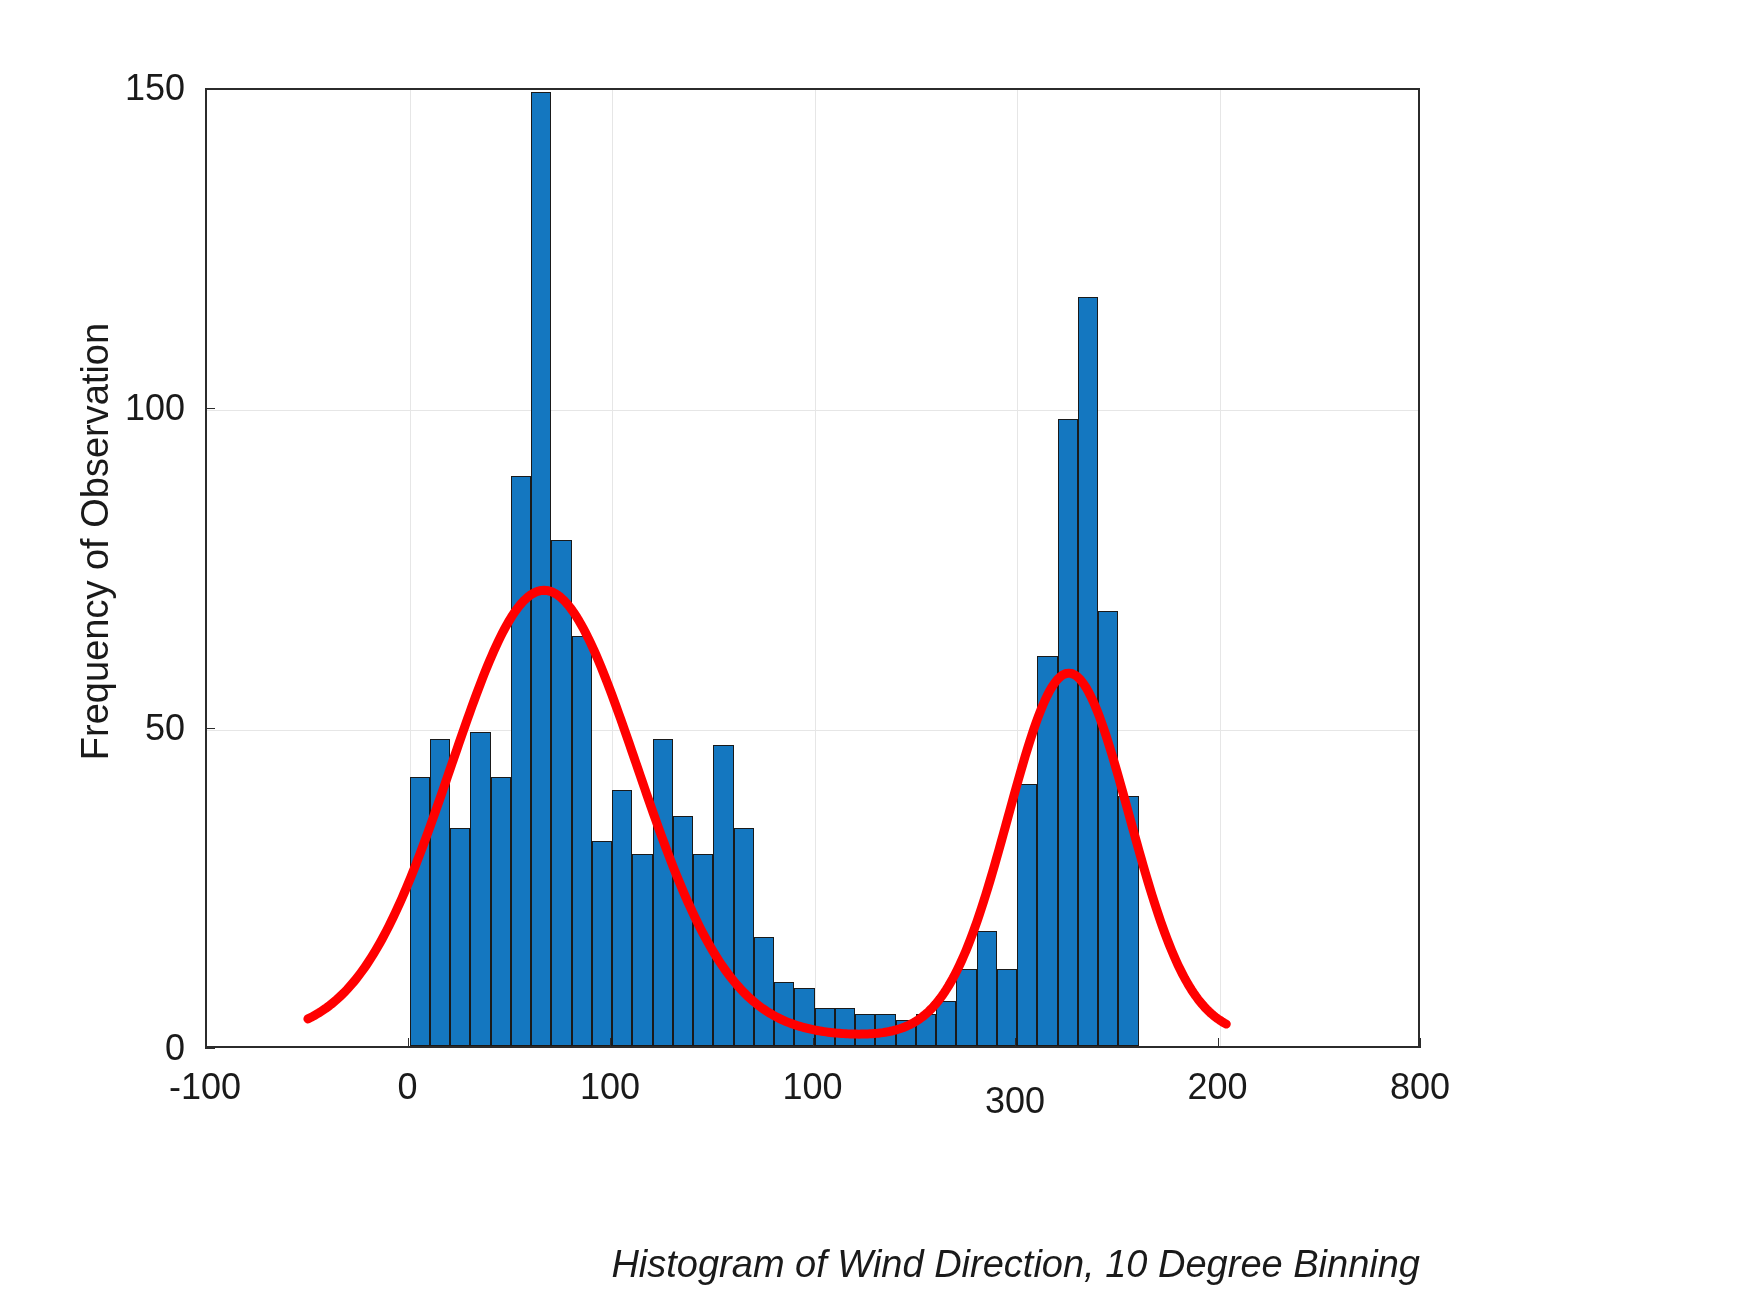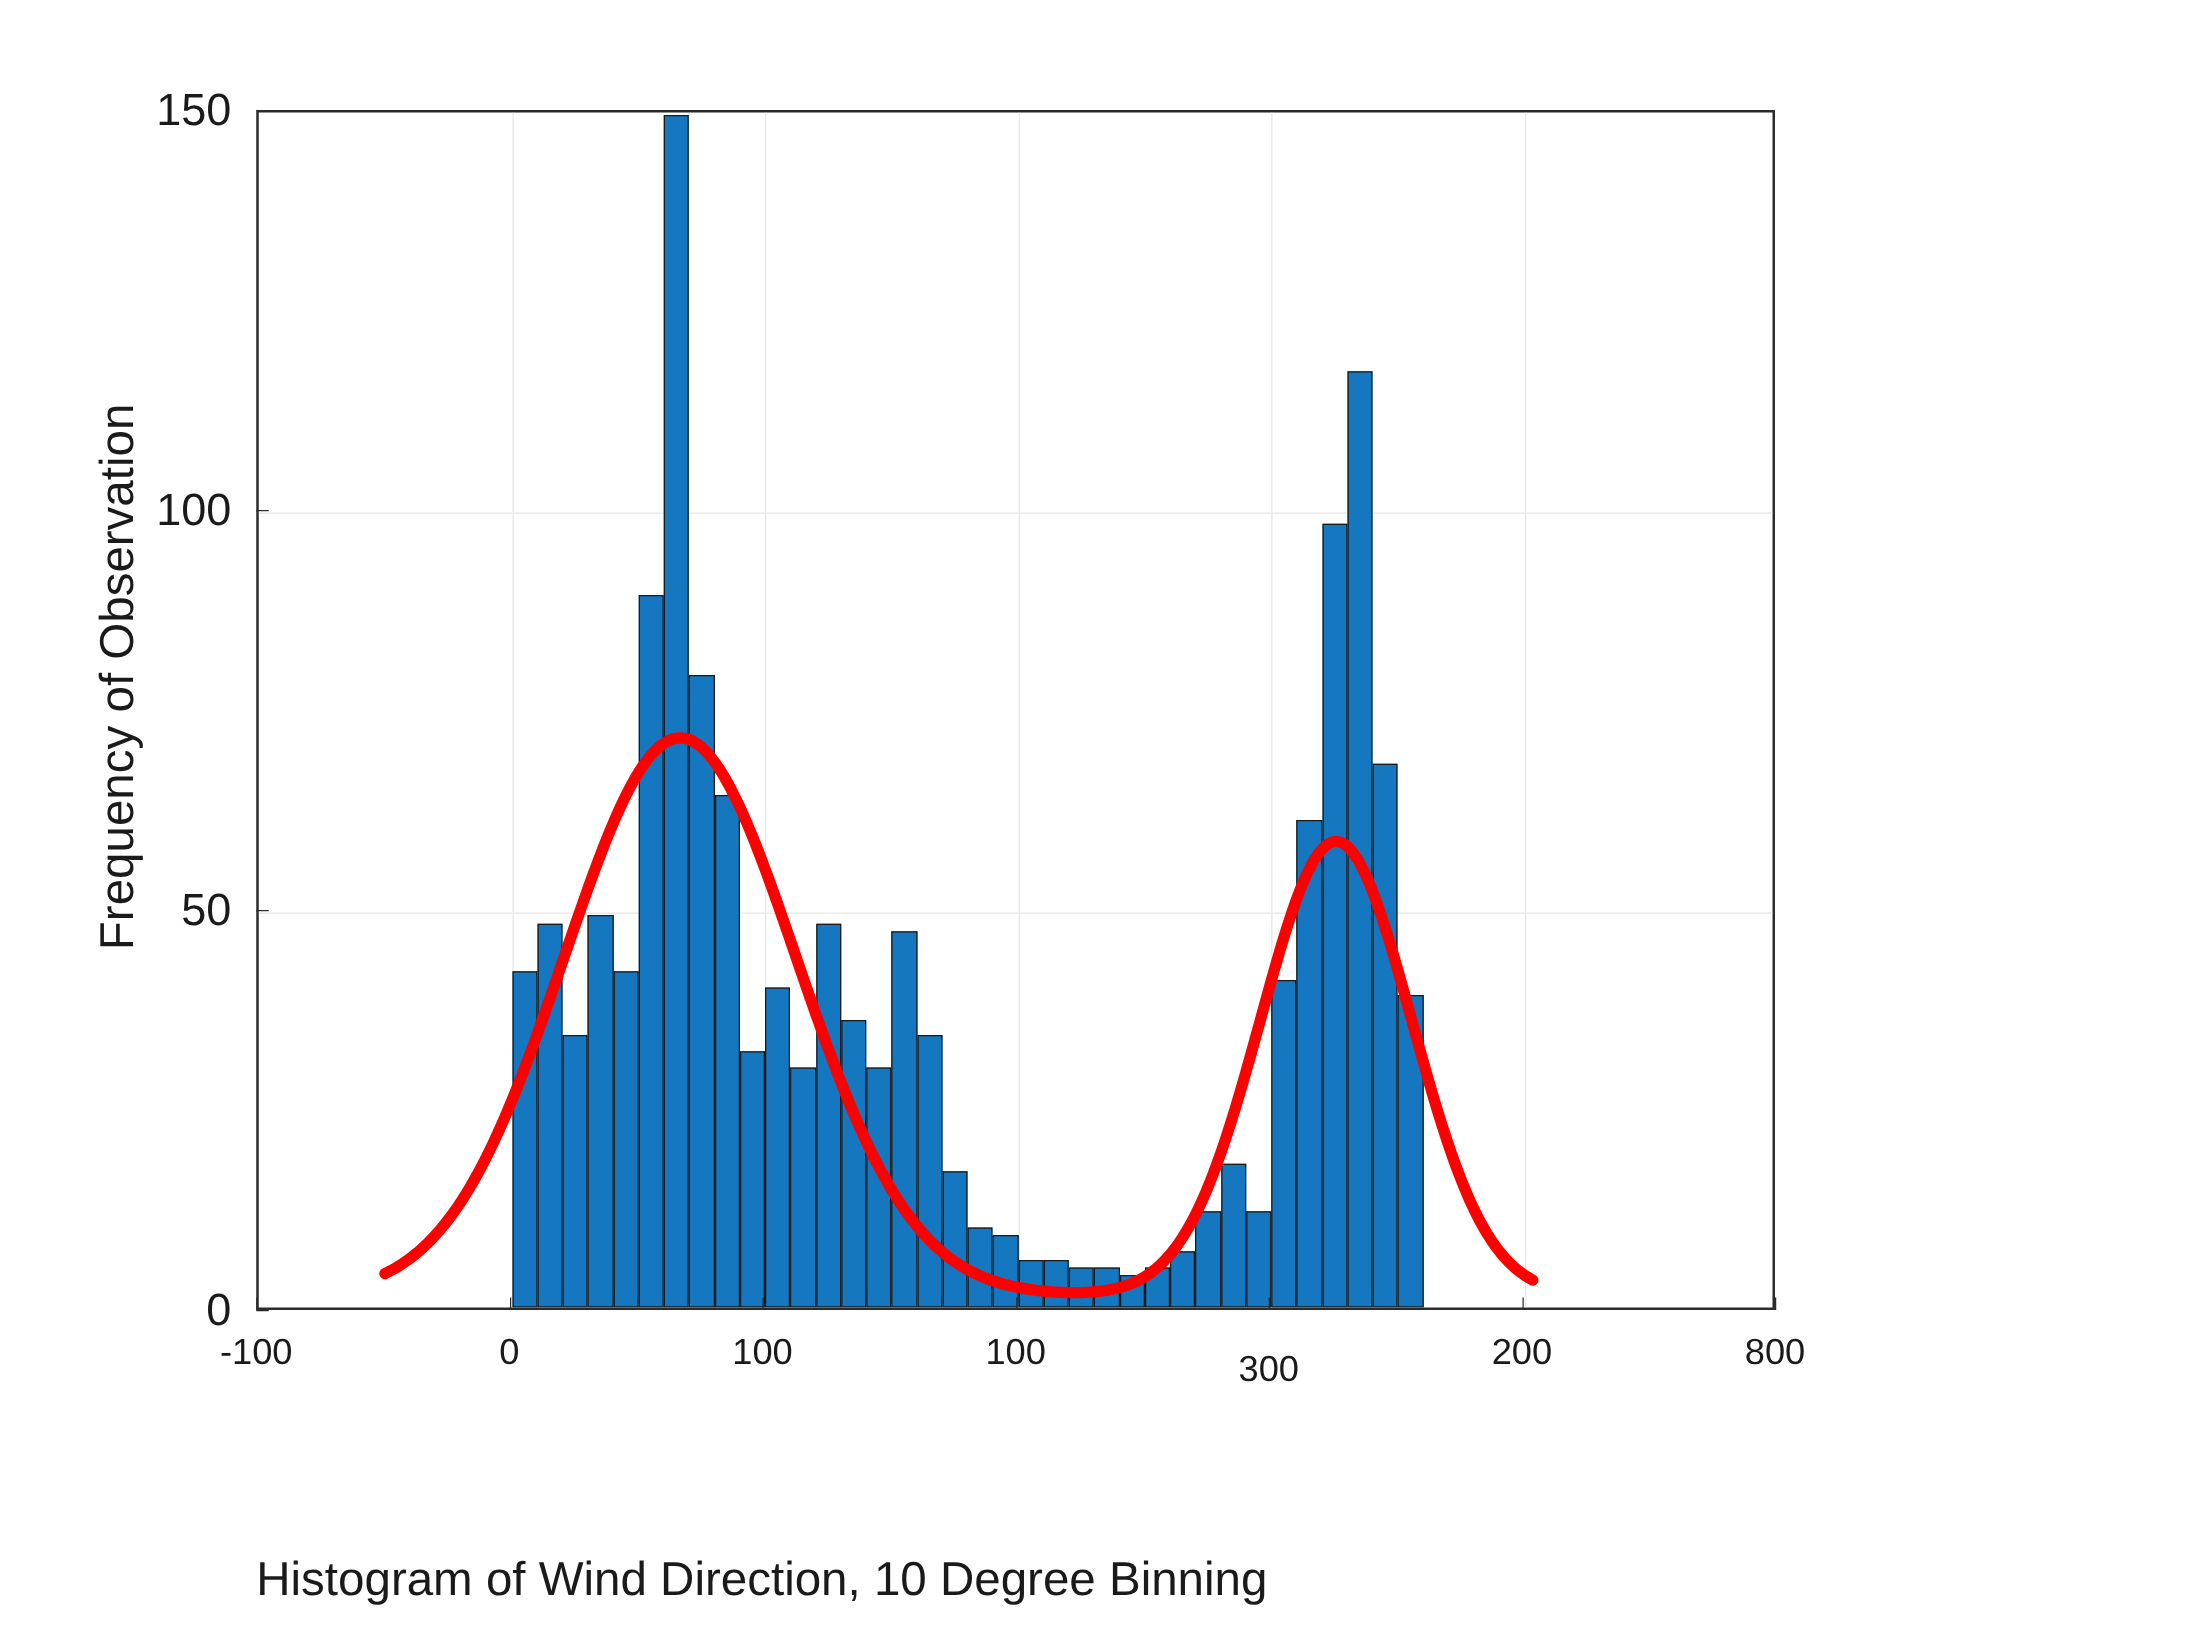--- a/index.html
+++ b/index.html
@@ -80,21 +80,21 @@
     background: #2b2b2b;
   }
   .ytick-mark {
     position: absolute;
     height: 1px;
     width: 10px;
     background: #2b2b2b;
   }
   .xtick-label {
     position: absolute;
-    font-size: 29px;
+    font-size: 36px;
     color: #1a1a1a;
     text-align: center;
     font-family: "Liberation Sans", sans-serif;
     transform: translateX(-50%);
     white-space: nowrap;
   }
   .ytick-label {
     position: absolute;
     font-size: 36px;
     color: #1a1a1a;
@@ -102,25 +102,26 @@
     font-family: "Liberation Sans", sans-serif;
     transform: translateY(-50%);
     white-space: nowrap;
   }
   
   #xlabel {
     position: absolute;
     left: 205px;
     top: 1243px;
     width: 1215px;
-    text-align: left;
+    text-align: right;
     font-size: 38px;
     color: #1a1a1a;
     font-family: "Liberation Sans", sans-serif;
     white-space: nowrap;
+    font-style: italic;
   }
   #ylabel {
     position: absolute;
     left: -285px;
     top: 520px;
     width: 760px;
     text-align: center;
     font-size: 38px;
     color: #1a1a1a;
     font-family: "Liberation Sans", sans-serif;

